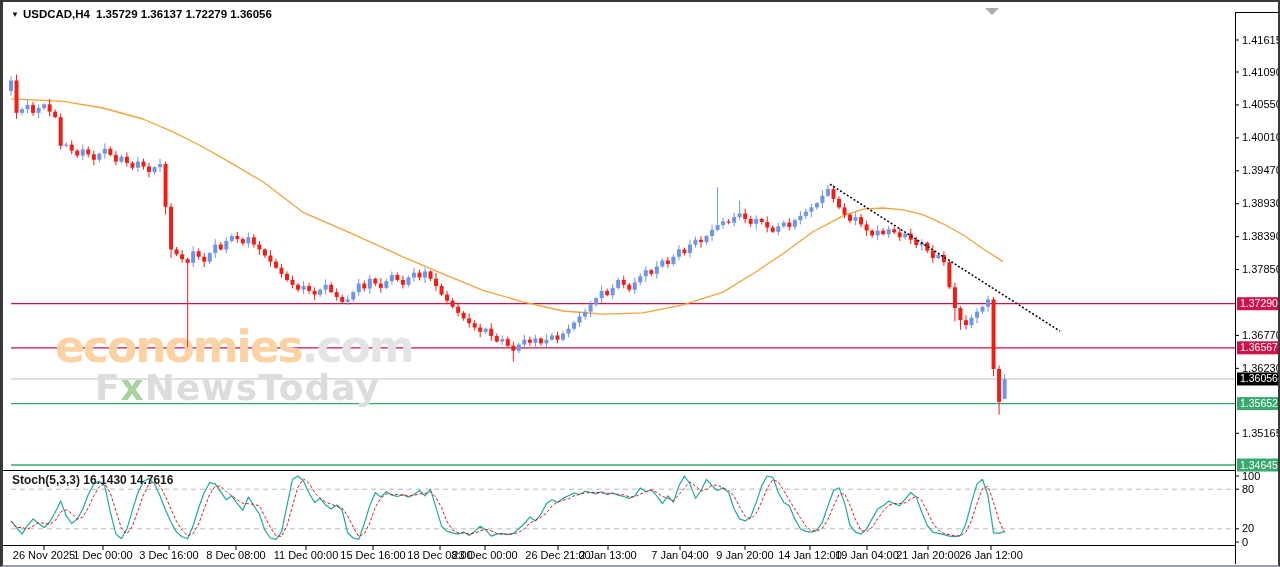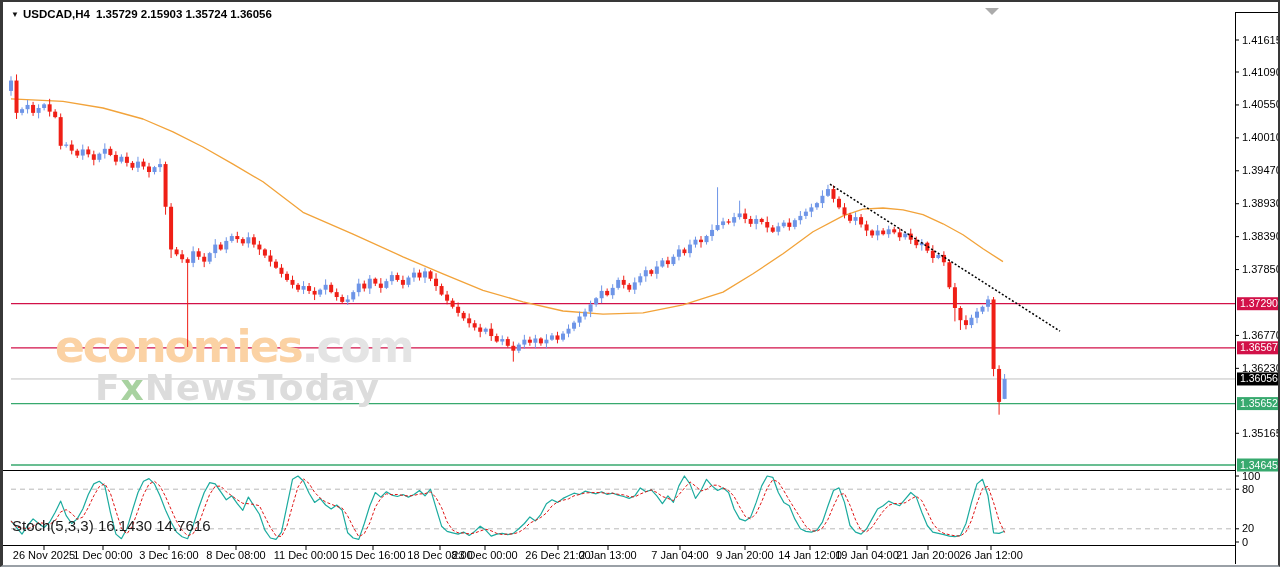--- a/index.html
+++ b/index.html
@@ -11,37 +11,37 @@
   }
   .titlebar{
     position:absolute;left:8px;top:6px;z-index:3;
     font-size:11.5px;font-weight:700;color:#000;letter-spacing:0;
     white-space:nowrap;
   }
   .titlebar .tri{font-size:8px;margin-right:4px;vertical-align:1px;color:#111;}
   .titlebar .ohlc{margin-left:6px;font-weight:700;}
   .stochlabel{
     position:absolute;left:9px;top:471px;z-index:3;
-    font-size:15px;font-weight:400;color:#1a1a1a;white-space:nowrap;margin-top:44px;
+    font-size:12px;font-weight:700;color:#1a1a1a;white-space:nowrap;
   }
   svg.chart{position:absolute;left:0;top:0;}
   .ax{font-family:"Liberation Sans",sans-serif;font-size:11px;fill:#000;}
   .axw{font-family:"Liberation Sans",sans-serif;font-size:10.5px;fill:#fff;}
   .wm1{font-family:"DejaVu Sans",sans-serif;font-size:44px;font-weight:700;fill:#fbd2a4;letter-spacing:-2px;}
   .wm1b{fill:#e4e4e4;}
   .wm2{font-family:"DejaVu Sans",sans-serif;font-size:36px;font-weight:700;fill:#dcdcdc;letter-spacing:1px;}
   .wm2x{fill:#a8d2a0;}
 </style>
 </head>
 <body>
 
 <div class="window">
 
   <div class="titlebar">
-    <span class="tri">▼</span><span>USDCAD,H4</span><span class="ohlc">1.35729 2.15903 1.35724 1.36056</span>
+    <span class="tri">▼</span><span>USDCAD,H4</span><span class="ohlc">1.35729 1.36137 1.72279 1.36056</span>
   </div>
 
   <div class="stochlabel">Stoch(5,3,3) 16.1430 14.7616</div>
 
   <svg class="chart" width="1276" height="563" viewBox="0 0 1276 563" xmlns="http://www.w3.org/2000/svg">
 
     <g id="g-hlines">
         <line x1="8" y1="301.71951219512204" x2="1232" y2="301.71951219512204" stroke="#d21148" stroke-width="1.2"></line>
         <line x1="8" y1="345.80487804878095" x2="1232" y2="345.80487804878095" stroke="#d21148" stroke-width="1.2"></line>
         <line x1="8" y1="376.9634146341465" x2="1232" y2="376.9634146341465" stroke="#c0c0c0" stroke-width="1"></line>

